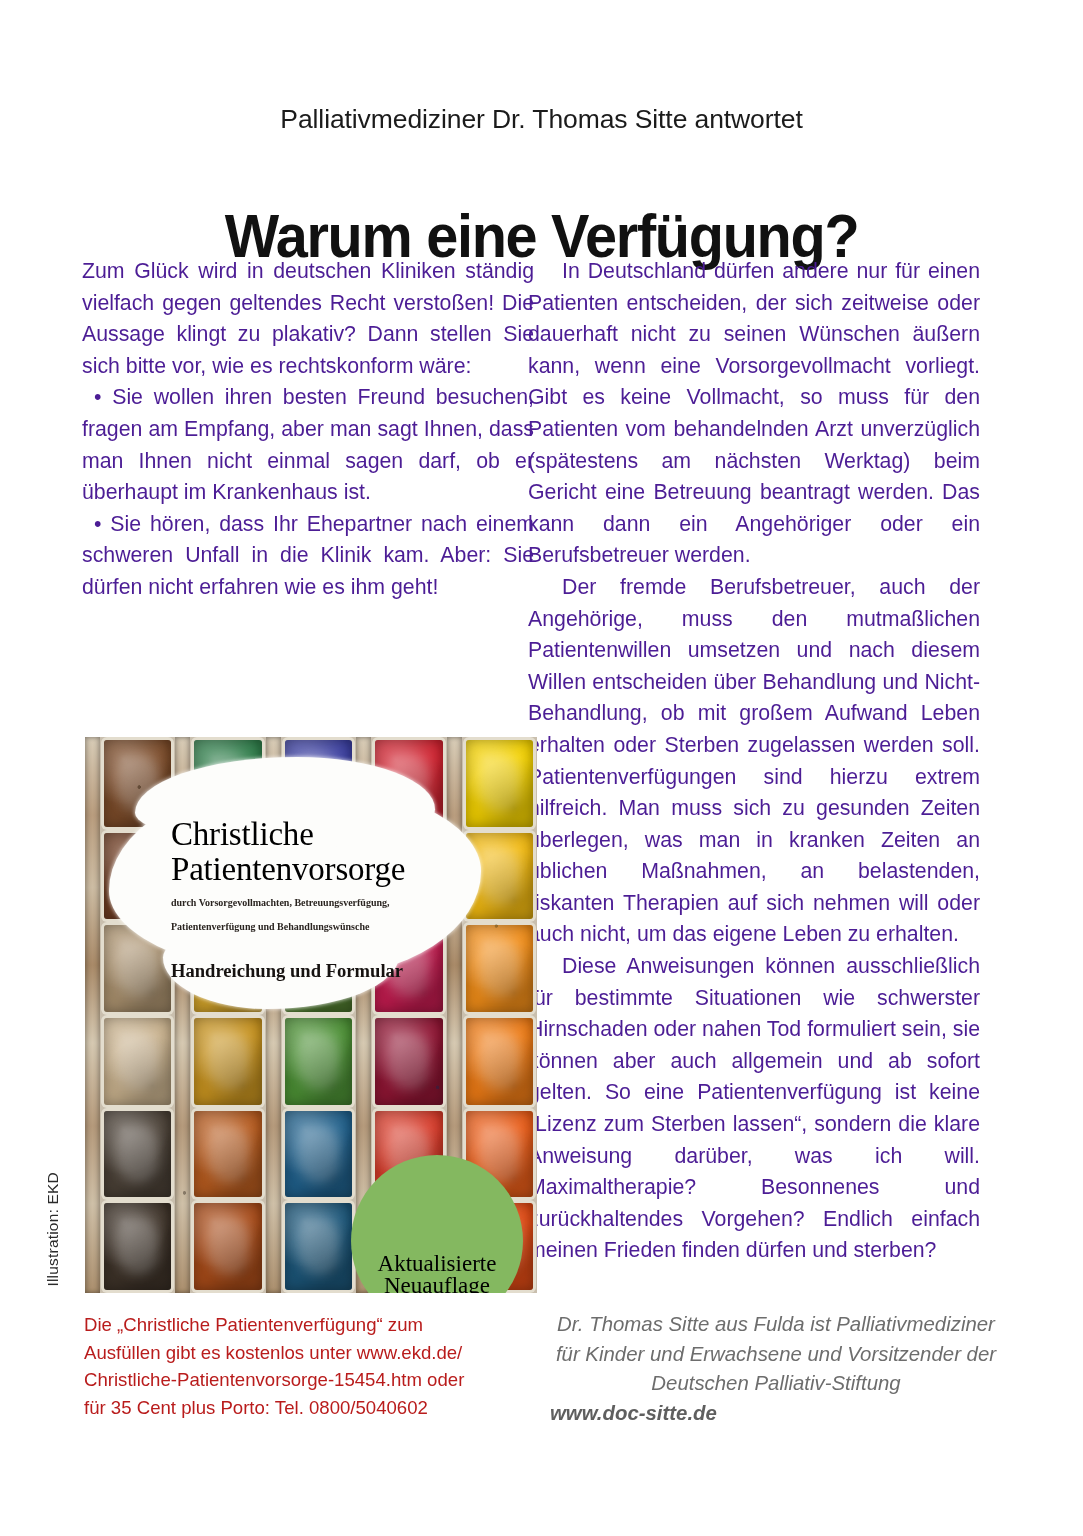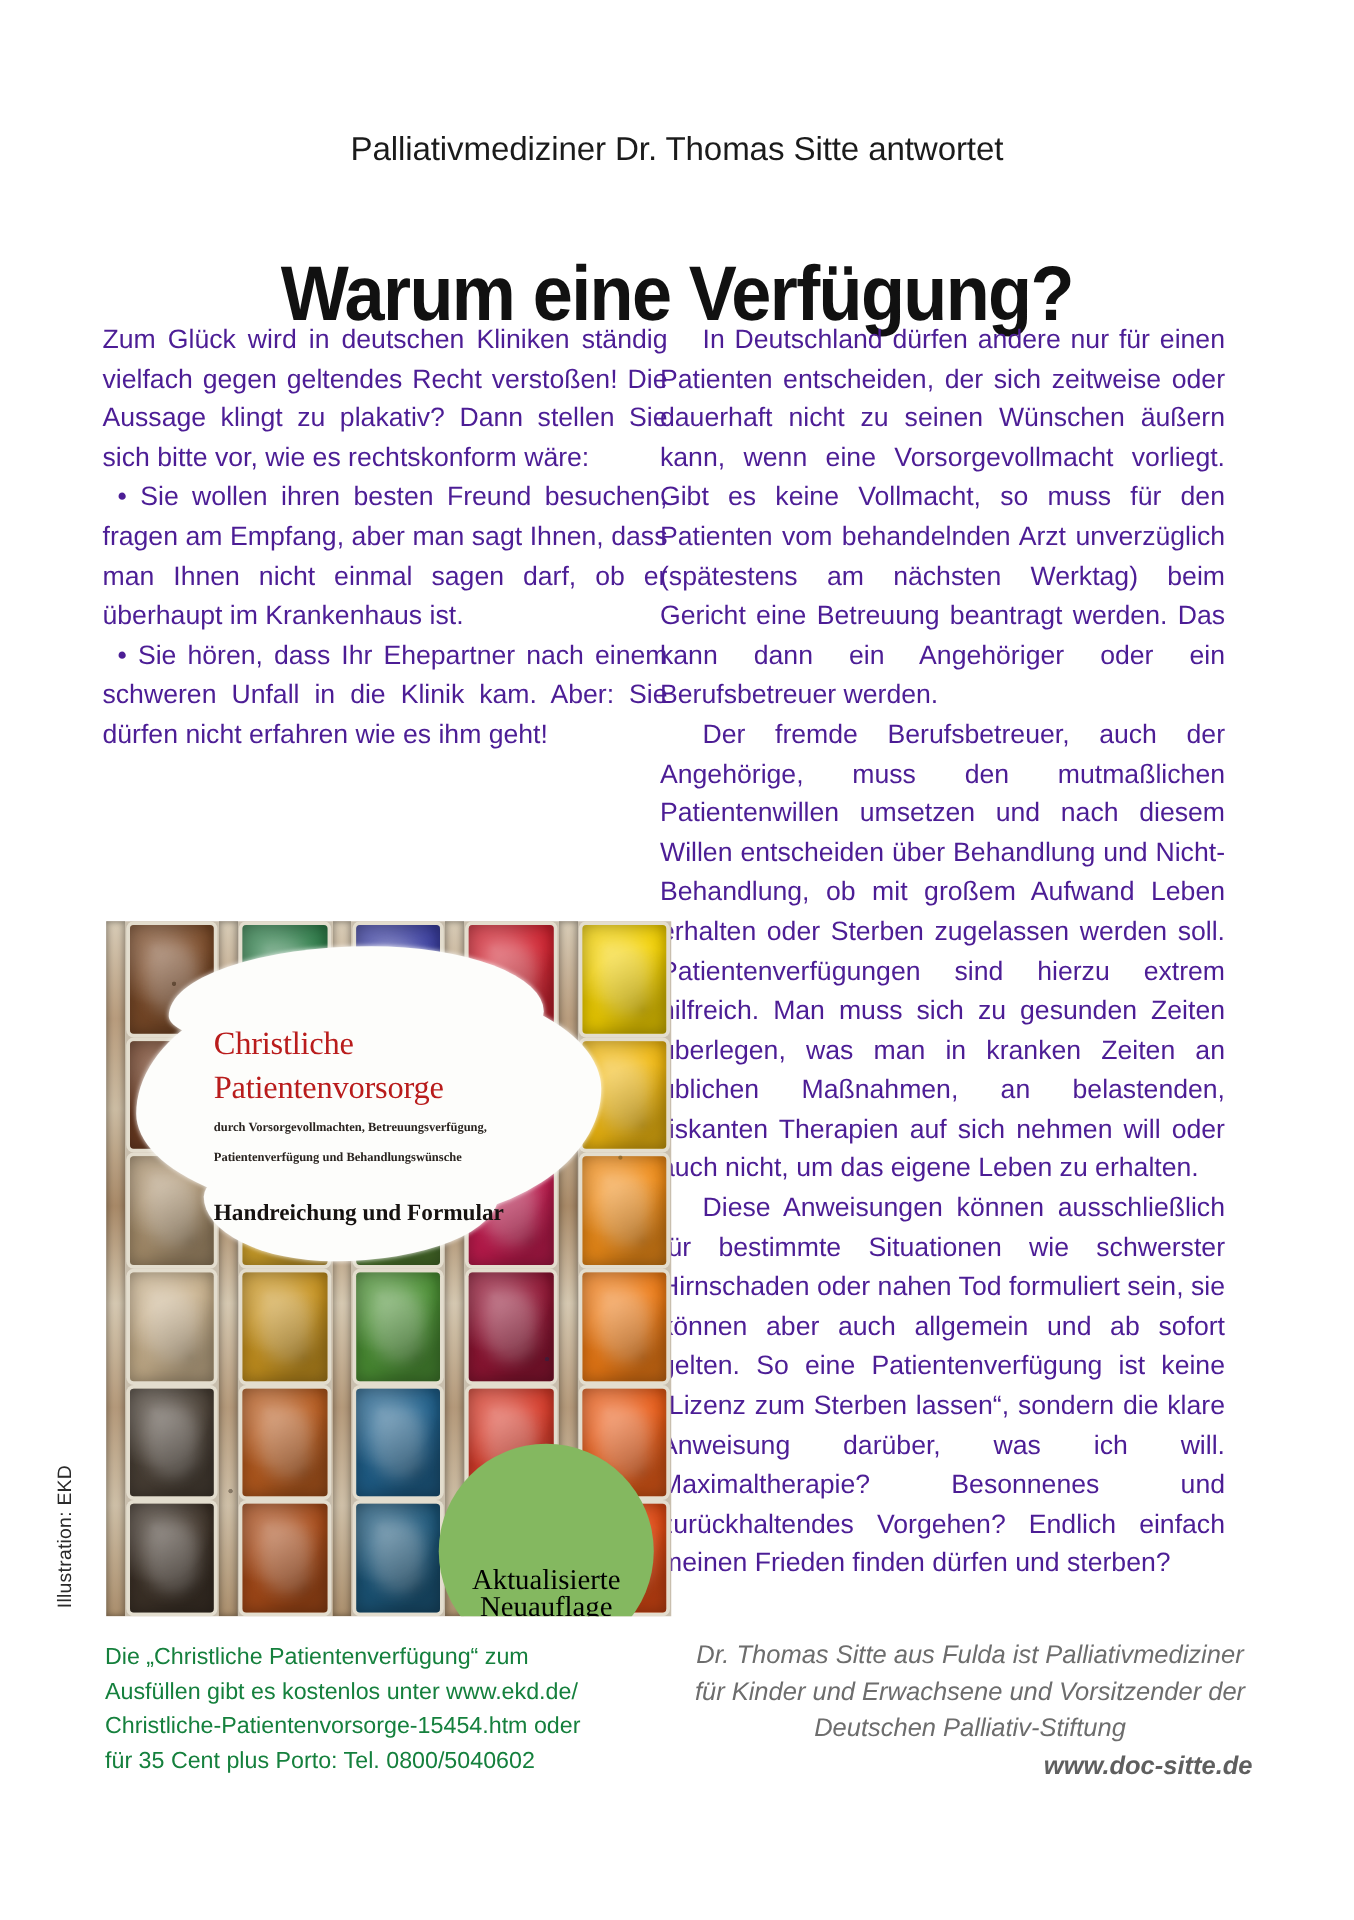--- a/index.html
+++ b/index.html
@@ -173,23 +173,23 @@
 
   .cover-text {
     position: absolute;
     left: 86px;
     top: 80px;
     width: 316px;
   }
   .cover-title {
     margin: 0;
     font-family: "Liberation Serif", serif;
-    font-size: 26px;
+    font-size: 33px;
     line-height: 35px;
-    color: #b91c1c;
+    color: #000000;
     font-weight: normal;
     letter-spacing: -0.2px;
   }
   .cover-sub {
     margin: 9px 0 0 0;
     font-family: "Liberation Serif", serif;
     font-size: 10px;
     line-height: 14.6px;
     color: #2a2420;
     font-weight: bold;
@@ -240,39 +240,39 @@
   }
 
   
   .caption {
     position: absolute;
     left: 84px;
     top: 1311px;
     width: 460px;
     font-size: 18.6px;
     line-height: 27.5px;
-    color: #15803d;
+    color: #b91c1c;
   }
   .caption span { display: block; }
 
   
   .byline {
     position: absolute;
     left: 550px;
     top: 1310px;
     width: 452px;
     font-size: 20.4px;
     line-height: 29.5px;
     color: #6d6d6d;
     font-style: italic;
     text-align: center;
   }
   .byline .site {
     display: block;
-    text-align: right;
+    text-align: left;
     font-weight: bold;
     color: #5f5f5f;
   }
 </style>
 </head>
 <body>
 
 <div class="page">
 
   <div class="kicker">Palliativmediziner Dr. Thomas Sitte antwortet</div>

